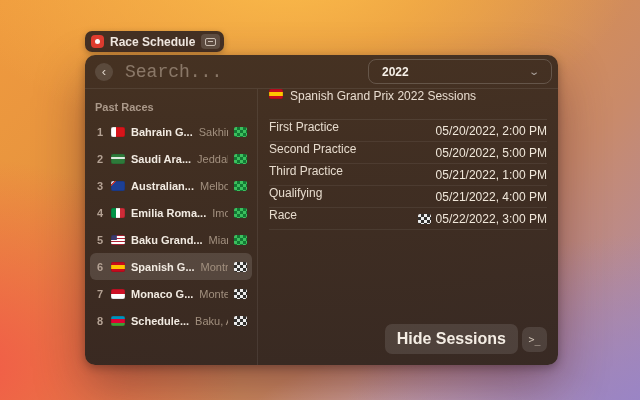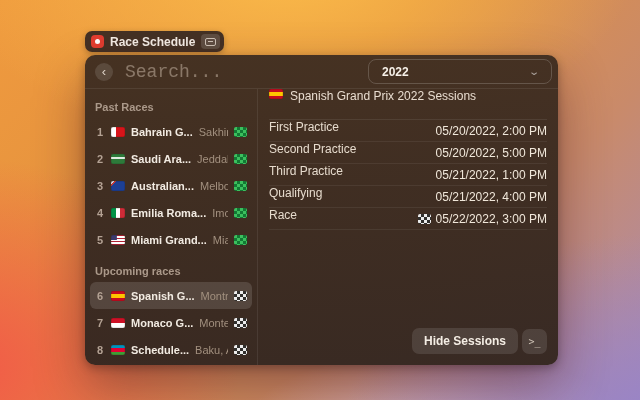--- a/index.html
+++ b/index.html
@@ -77,21 +77,21 @@
   .detail-header{height:30px;display:flex;align-items:flex-start;gap:7px;
     border-bottom:1px solid rgba(255,255,255,.08);}
   .detail-title{font-size:12px;font-weight:500;color:#ead px;color:#e9ddd0;white-space:nowrap;}
   .sess-row{height:21px;display:flex;justify-content:space-between;
     border-bottom:1px solid rgba(255,255,255,.065);}
   .sess-label{font-size:12px;color:#e6dbcd;}
   .sess-value{font-size:12px;font-weight:500;color:#f0e7da;display:flex;align-items:center;gap:5px;}
   
   .footer{position:absolute;right:11px;bottom:11px;display:flex;align-items:center;gap:4px;}
   .hide-btn{background:rgba(255,255,255,.11);border:none;border-radius:7px;padding:6px 12px;
-    font-size:12px;font-weight:600;color:#f4ede4;font-family:"Liberation Sans",sans-serif;cursor:default;}
+    font-size:16px;font-weight:600;color:#f4ede4;font-family:"Liberation Sans",sans-serif;cursor:default;}
   .kbd-box{width:25px;height:25px;border-radius:7px;background:rgba(255,255,255,.11);
     display:flex;align-items:center;justify-content:center;font-size:10px;color:#cfc3b6;
     font-family:"DejaVu Sans Mono",monospace;}
 </style>
 </head>
 <body>
 
 <div class="bg">
 
   <div class="pill">
@@ -142,25 +142,24 @@
           <div class="row">
             <span class="row-num">4</span>
             <span class="flag flag-italy"></span>
             <span class="row-title">Emilia Roma...</span>
             <span class="row-sub">Imola, Italy</span>
             <span class="raceflag green"></span>
           </div>
           <div class="row">
             <span class="row-num">5</span>
             <span class="flag flag-usa"></span>
-            <span class="row-title">Miami Grand...</span>
+            <span class="row-title">Baku Grand...</span>
             <span class="row-sub">Miami, USA</span>
             <span class="raceflag green"></span>
           </div>
-          <div class="sec-header">Upcoming races</div>
           <div class="row selected">
             <span class="row-num">6</span>
             <span class="flag flag-spain"></span>
             <span class="row-title">Spanish G...</span>
             <span class="row-sub">Montmeló,...</span>
             <span class="raceflag white"></span>
           </div>
           <div class="row">
             <span class="row-num">7</span>
             <span class="flag flag-monaco"></span>

